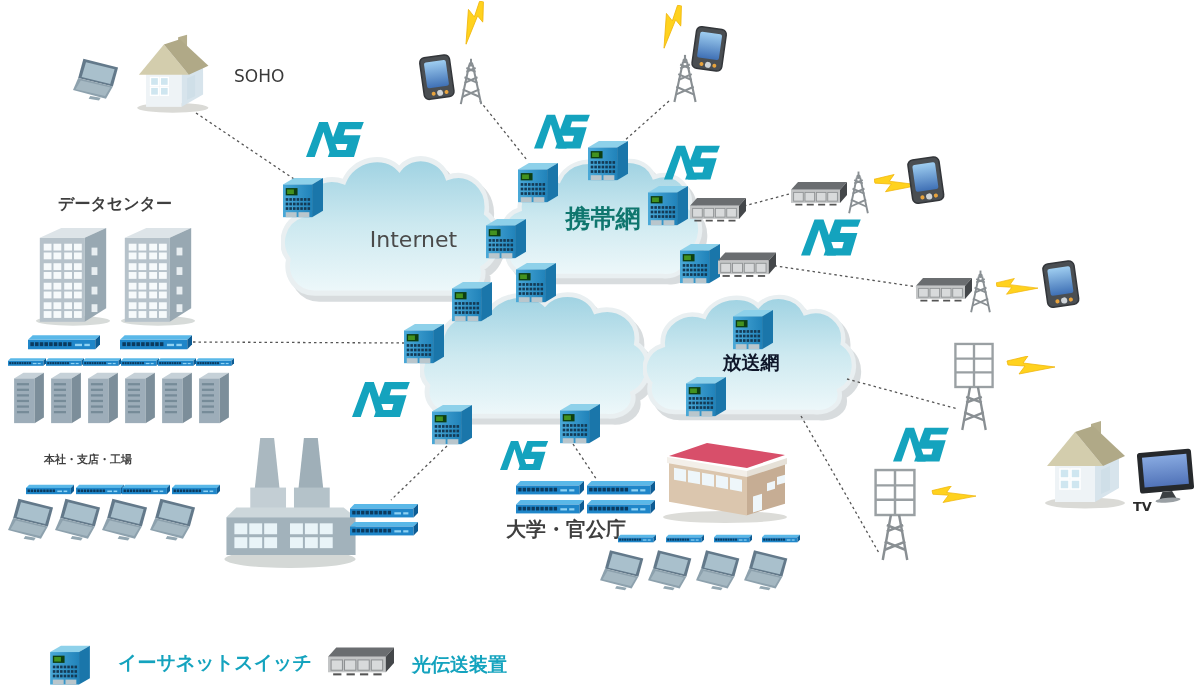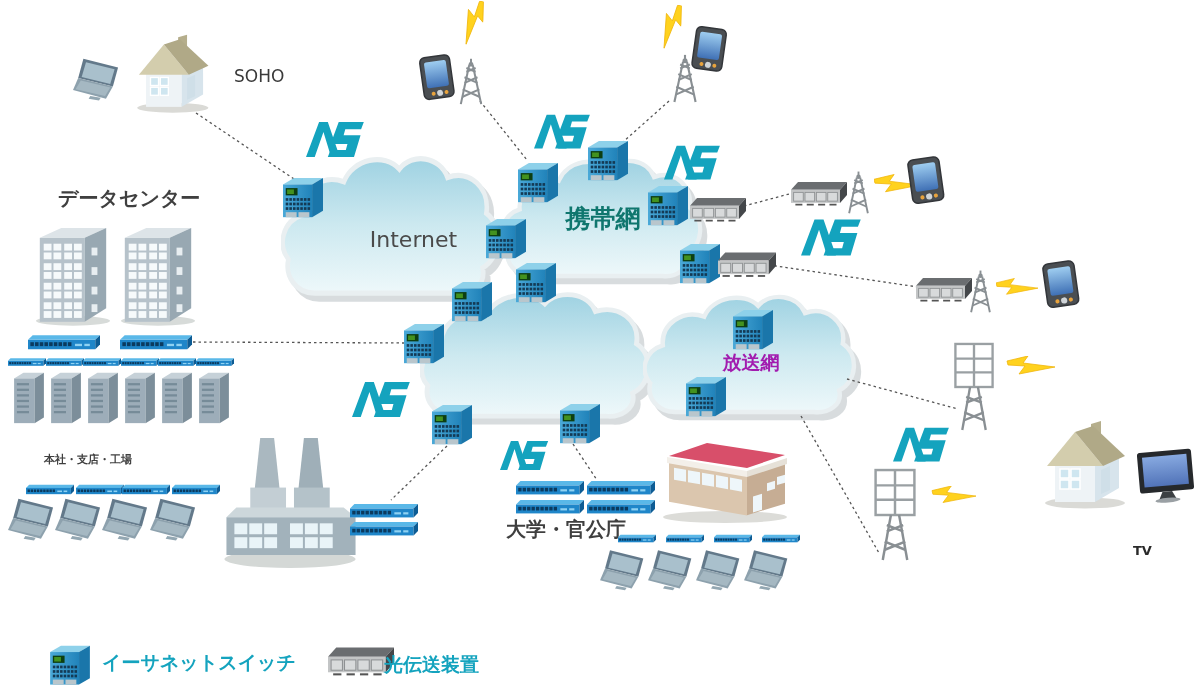--- a/index.html
+++ b/index.html
@@ -1,21 +1,21 @@
 <!DOCTYPE html>
 <html><head>
 <meta charset="utf-8">
 <style>
   html,body{margin:0;padding:0;background:#ffffff;}
   .canvas{position:relative;width:1200px;height:698px;background:#ffffff;overflow:hidden;
           font-family:"DejaVu Sans","Liberation Sans",sans-serif;}
   .i{position:absolute;}
   .lbl{position:absolute;white-space:nowrap;color:#3f3f3f;}
   .b{font-weight:bold;}
-  .teal{color:#14a3be;}
+  .teal{color:#14a3be;margin-left:16px;}
   .cloud svg.shape{position:absolute;left:0;top:0;width:100%;height:100%;
           filter:drop-shadow(5px 6px 0 rgba(168,178,182,.45));}
   .cloud .cloud-label{position:absolute;left:0;right:0;text-align:center;}
   .linelayer{position:absolute;left:0;top:0;width:1200px;height:698px;}
   svg{display:block;overflow:visible;}
 </style>
 </head>
 <body>
 
 <div class="canvas">
@@ -288,21 +288,21 @@
 </div>
 <div class="i cloud" style="left:420px;top:283px;width:234px;height:152px;">
   <svg class="shape" viewBox="0 0 240 160" preserveAspectRatio="none">
         <use href="#sym-cloud" width="240" height="160"></use>
       </svg>
 </div>
 <div class="i cloud" style="left:643px;top:286px;width:216px;height:144px;">
   <svg class="shape" viewBox="0 0 240 160" preserveAspectRatio="none">
         <use href="#sym-cloud" width="240" height="160"></use>
       </svg>
-  <div class="cloud-label b" style="top:64px;font-size:19px;color:#a21caf;">放送網</div>
+  <div class="cloud-label b" style="top:64px;font-size:19px;color:#0f172a;">放送網</div>
 </div>
 
 <svg class="linelayer">
   <g stroke="#555" stroke-width="1.3" stroke-dasharray="2.5 3" fill="none">
     <line x1="196" y1="113" x2="300" y2="183"></line>
     <line x1="193" y1="342" x2="407" y2="343"></line>
     <line x1="480" y1="101" x2="527" y2="160"></line>
     <line x1="669" y1="101" x2="623" y2="142"></line>
     <line x1="744" y1="206" x2="793" y2="193"></line>
     <line x1="769" y1="265" x2="918" y2="287"></line>
@@ -317,21 +317,21 @@
   <svg class="i" style="left:73px;top:58px;width:52px;height:45px;">
         <use href="#sym-laptop" width="100%" height="100%"></use>
       </svg>
   <svg class="i" style="left:126px;top:32px;width:90px;height:82px;">
         <use href="#sym-house" width="100%" height="100%"></use>
       </svg>
   <div class="lbl" style="left:218px;top:66px;font-size:17px;color:#3a3a3a;margin-left:16px;">SOHO</div>
 </div>
 
 <div>
-  <div class="lbl b" style="left:58px;top:185px;font-size:20px;">データセンター</div>
+  <div class="lbl b" style="left:58px;top:194px;font-size:16px;">データセンター</div>
   <svg class="i" style="left:32px;top:220px;width:82px;height:106px;">
         <use href="#sym-building" width="100%" height="100%"></use>
       </svg>
   <svg class="i" style="left:117px;top:220px;width:82px;height:106px;">
         <use href="#sym-building" width="100%" height="100%"></use>
       </svg>
   <svg class="i" style="left:28px;top:334px;width:72px;height:18px;">
         <use href="#sym-rack" width="100%" height="100%"></use>
       </svg>
   <svg class="i" style="left:120px;top:334px;width:72px;height:18px;">
@@ -563,21 +563,21 @@
       </svg>
   <svg class="i" style="left:930px;top:486px;width:48px;height:22px;">
         <use href="#sym-bolt" width="100%" height="100%"></use>
       </svg>
   <svg class="i" style="left:1033px;top:418px;width:100px;height:92px;">
         <use href="#sym-house" width="100%" height="100%"></use>
       </svg>
   <svg class="i" style="left:1136px;top:448px;width:60px;height:58px;">
         <use href="#sym-tv" width="100%" height="100%"></use>
       </svg>
-  <div class="lbl b" style="left:1133px;top:499px;font-size:13px;color:#2a2a2a;margin-top:44px;">TV</div>
+  <div class="lbl b" style="left:1133px;top:499px;font-size:13px;color:#2a2a2a;">TV</div>
 </div>
 
 <div>
   <svg class="i" style="left:306px;top:112px;width:60px;height:54px;" aria-label="AS">
         <use href="#sym-as" width="100%" height="100%"></use>
       </svg>
   <svg class="i" style="left:534px;top:105px;width:58px;height:52px;" aria-label="AS">
         <use href="#sym-as" width="100%" height="100%"></use>
       </svg>
   <svg class="i" style="left:664px;top:135px;width:58px;height:54px;" aria-label="AS">
@@ -598,16 +598,16 @@
 </div>
 
 <div>
   <svg class="i" style="left:50px;top:643px;width:40px;height:47px;">
         <use href="#sym-cube" width="100%" height="100%"></use>
       </svg>
   <div class="lbl b teal" style="left:102px;top:650px;font-size:19px;">イーサネットスイッチ</div>
   <svg class="i" style="left:328px;top:647px;width:66px;height:32px;">
         <use href="#sym-optical" width="100%" height="100%"></use>
       </svg>
-  <div class="lbl b teal" style="left:384px;top:652px;font-size:19px;">光伝送装置</div>
+  <div class="lbl b teal" style="left:396px;top:652px;font-size:19px;">光伝送装置</div>
 </div>
 
 </div>
 
 </body></html>

